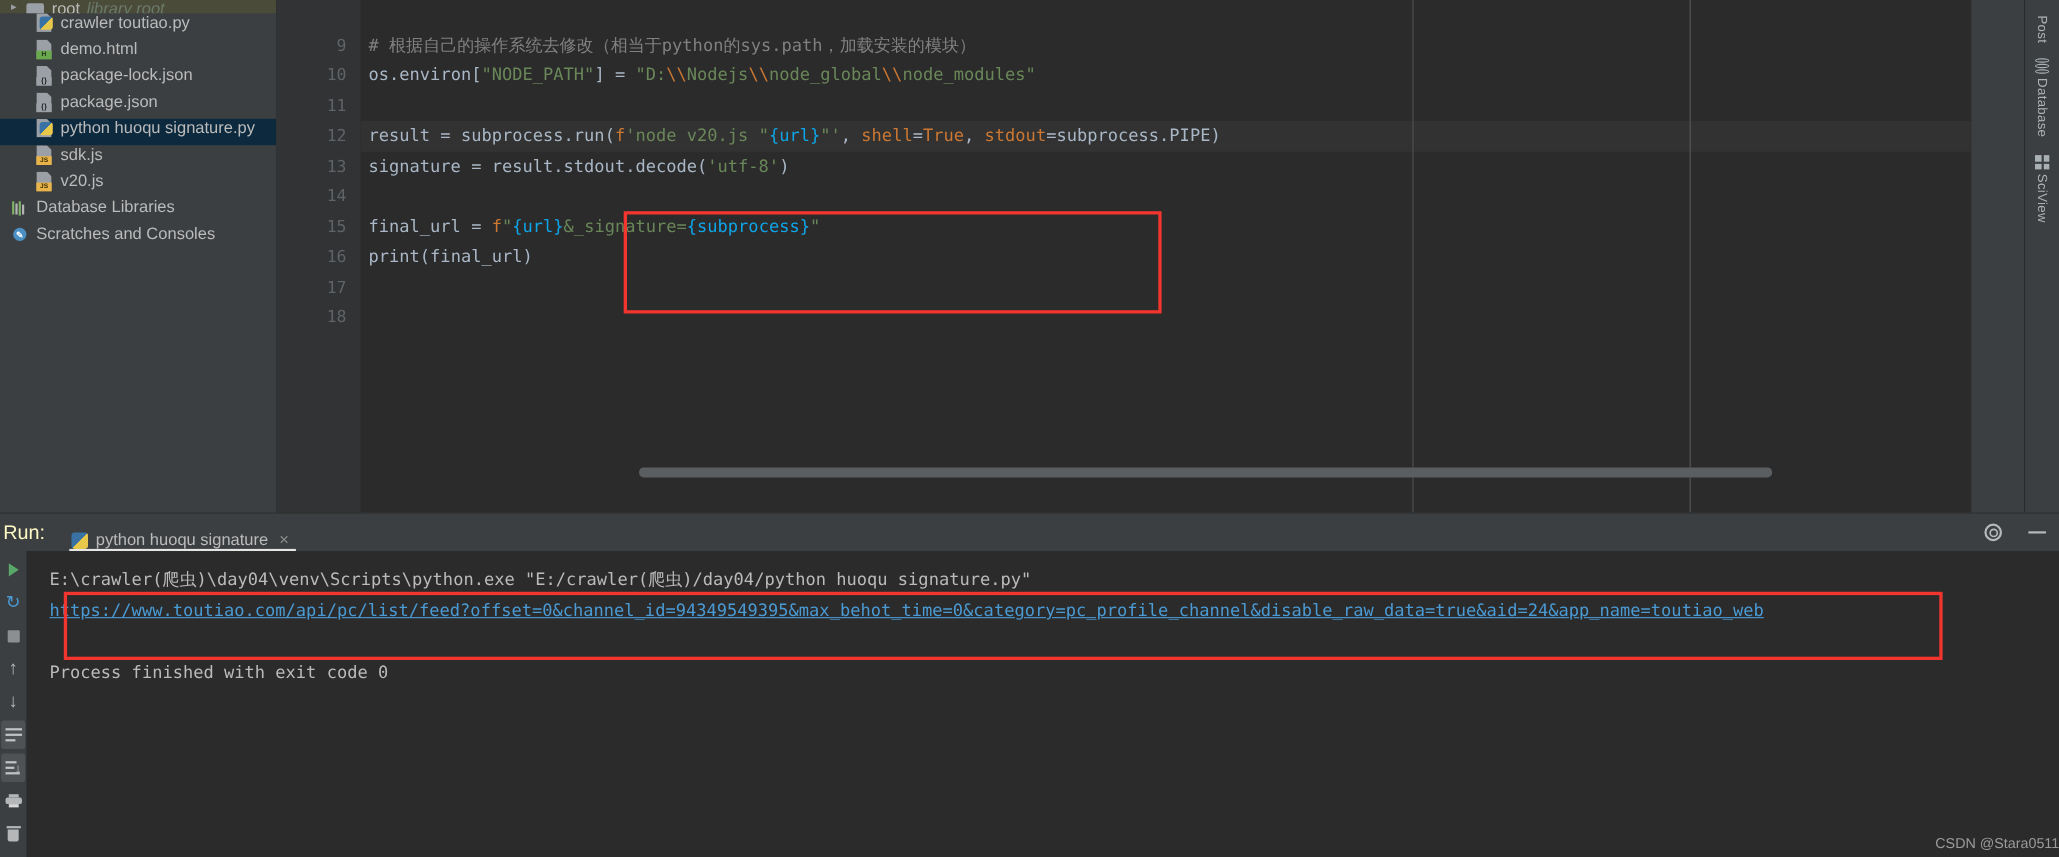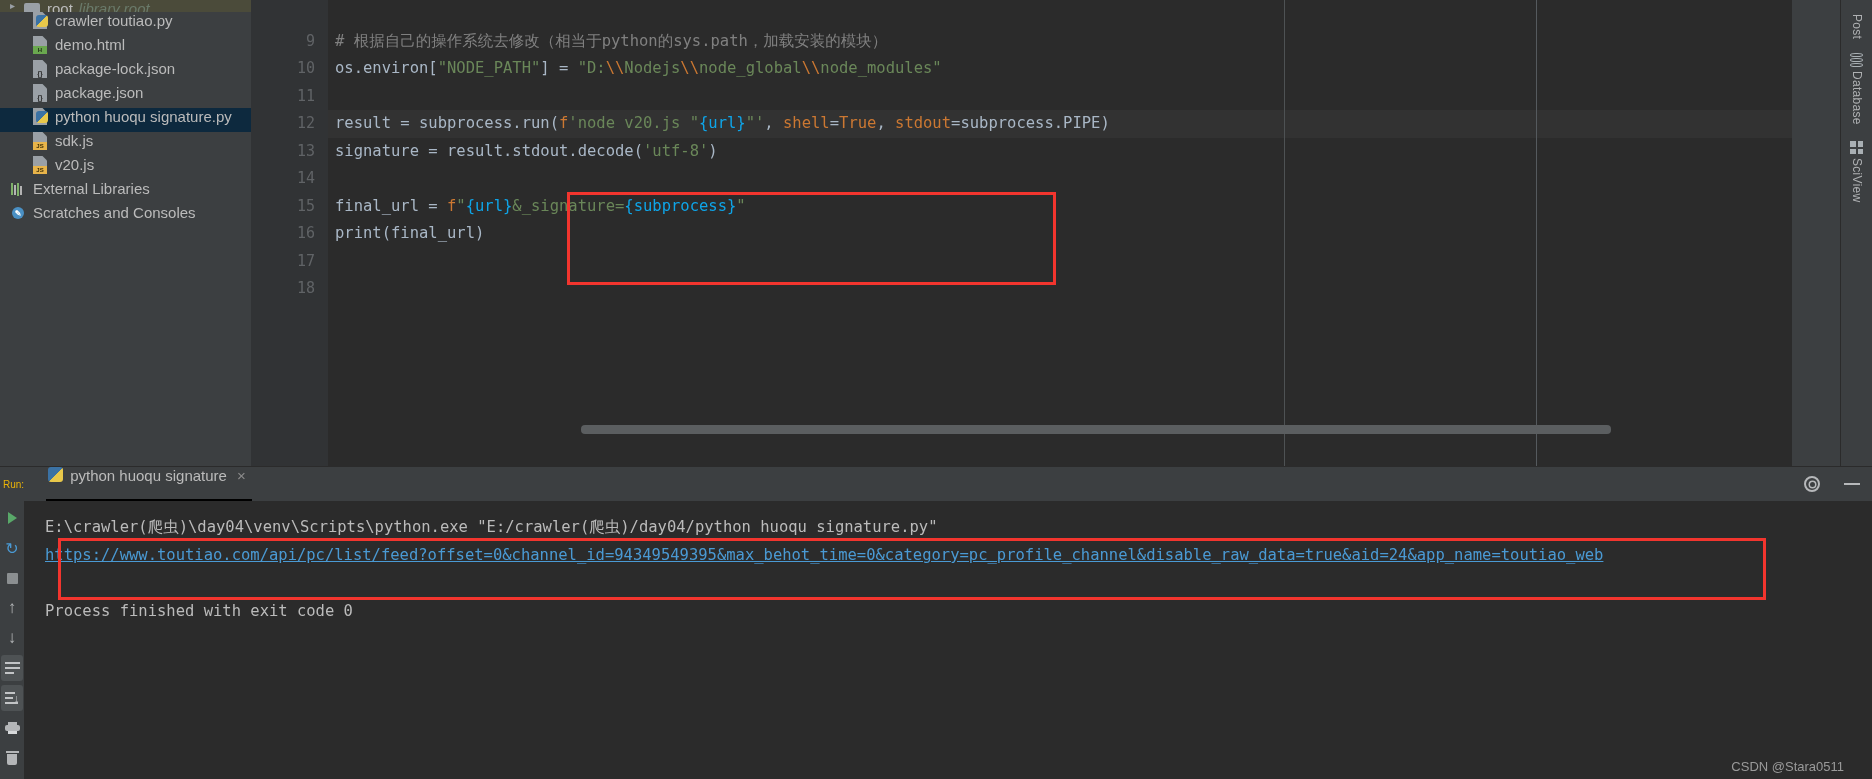--- a/index.html
+++ b/index.html
@@ -196,30 +196,30 @@
     background: #3c3f41;
     border-top: 1px solid #2b2b2b;
   }
   .run-header {
     position: relative;
     height: 34px;
     display: flex; align-items: center;
     background: #3c3f41;
   }
   .run-title {
-    color: #eab308; font-size: 10px;
+    color: #fef9c3; font-size: 18px;
     margin-left: 3px;
     text-align: right;
   }
   .run-tab {
-    display: flex; align-items: flex-start; gap: 7px;
+    display: flex; align-items: flex-end; gap: 7px;
     margin-left: 22px; padding: 0 6px 0 2px;
     height: 34px;
     color: #bbbbbb; font-size: 15px;
-    border-bottom: 2px solid #000000;
+    border-bottom: 2px solid #e5e5e5;
   }
   .py-ico {
     width: 15px; height: 15px; border-radius: 3px;
     background: linear-gradient(135deg, #3b72a4 0 50%, #e8c84a 50% 100%);
     flex: 0 0 15px;
   }
   .tab-close { color: #8c8c8c; font-size: 15px; margin-left: 3px; }
   .run-header-right {
     position: absolute; right: 12px; top: 0;
     height: 34px; display: flex; align-items: center; gap: 24px;
@@ -302,21 +302,21 @@
   }
   .console-line.link.second { padding-left: 34px; }
   .console-redbox {
     position: absolute;
     left: 34px; top: 37px;
     width: 1708px; height: 62px;
     border: 3px solid #f2352e;
     pointer-events: none;
   }
   .watermark {
-    position: absolute; right: 28px; bottom: 6px;
+    position: absolute; right: 0; bottom: 6px;
     color: #9a9a9a; font-size: 13px;
     font-family: "Liberation Sans", sans-serif;
   }
 </style>
 </head>
 <body>
 
 <div class="ide">
 
   <div class="project-pane">
@@ -396,21 +396,21 @@
     <div class="tree-row">
       <span class="indent-0"></span>
       <span class="ficon lib">
           <span class="bars">
             <i></i>
             <i></i>
             <i></i>
             <i></i>
           </span>
         </span>
-      <span class="tree-label">External Libraries</span>
+      <span class="tree-label">Database Libraries</span>
     </div>
 
     <div class="tree-row">
       <span class="indent-0"></span>
       <span class="ficon scratch">
           <span class="circ">✎</span>
         </span>
       <span class="tree-label">Scratches and Consoles</span>
     </div>
   </div>

